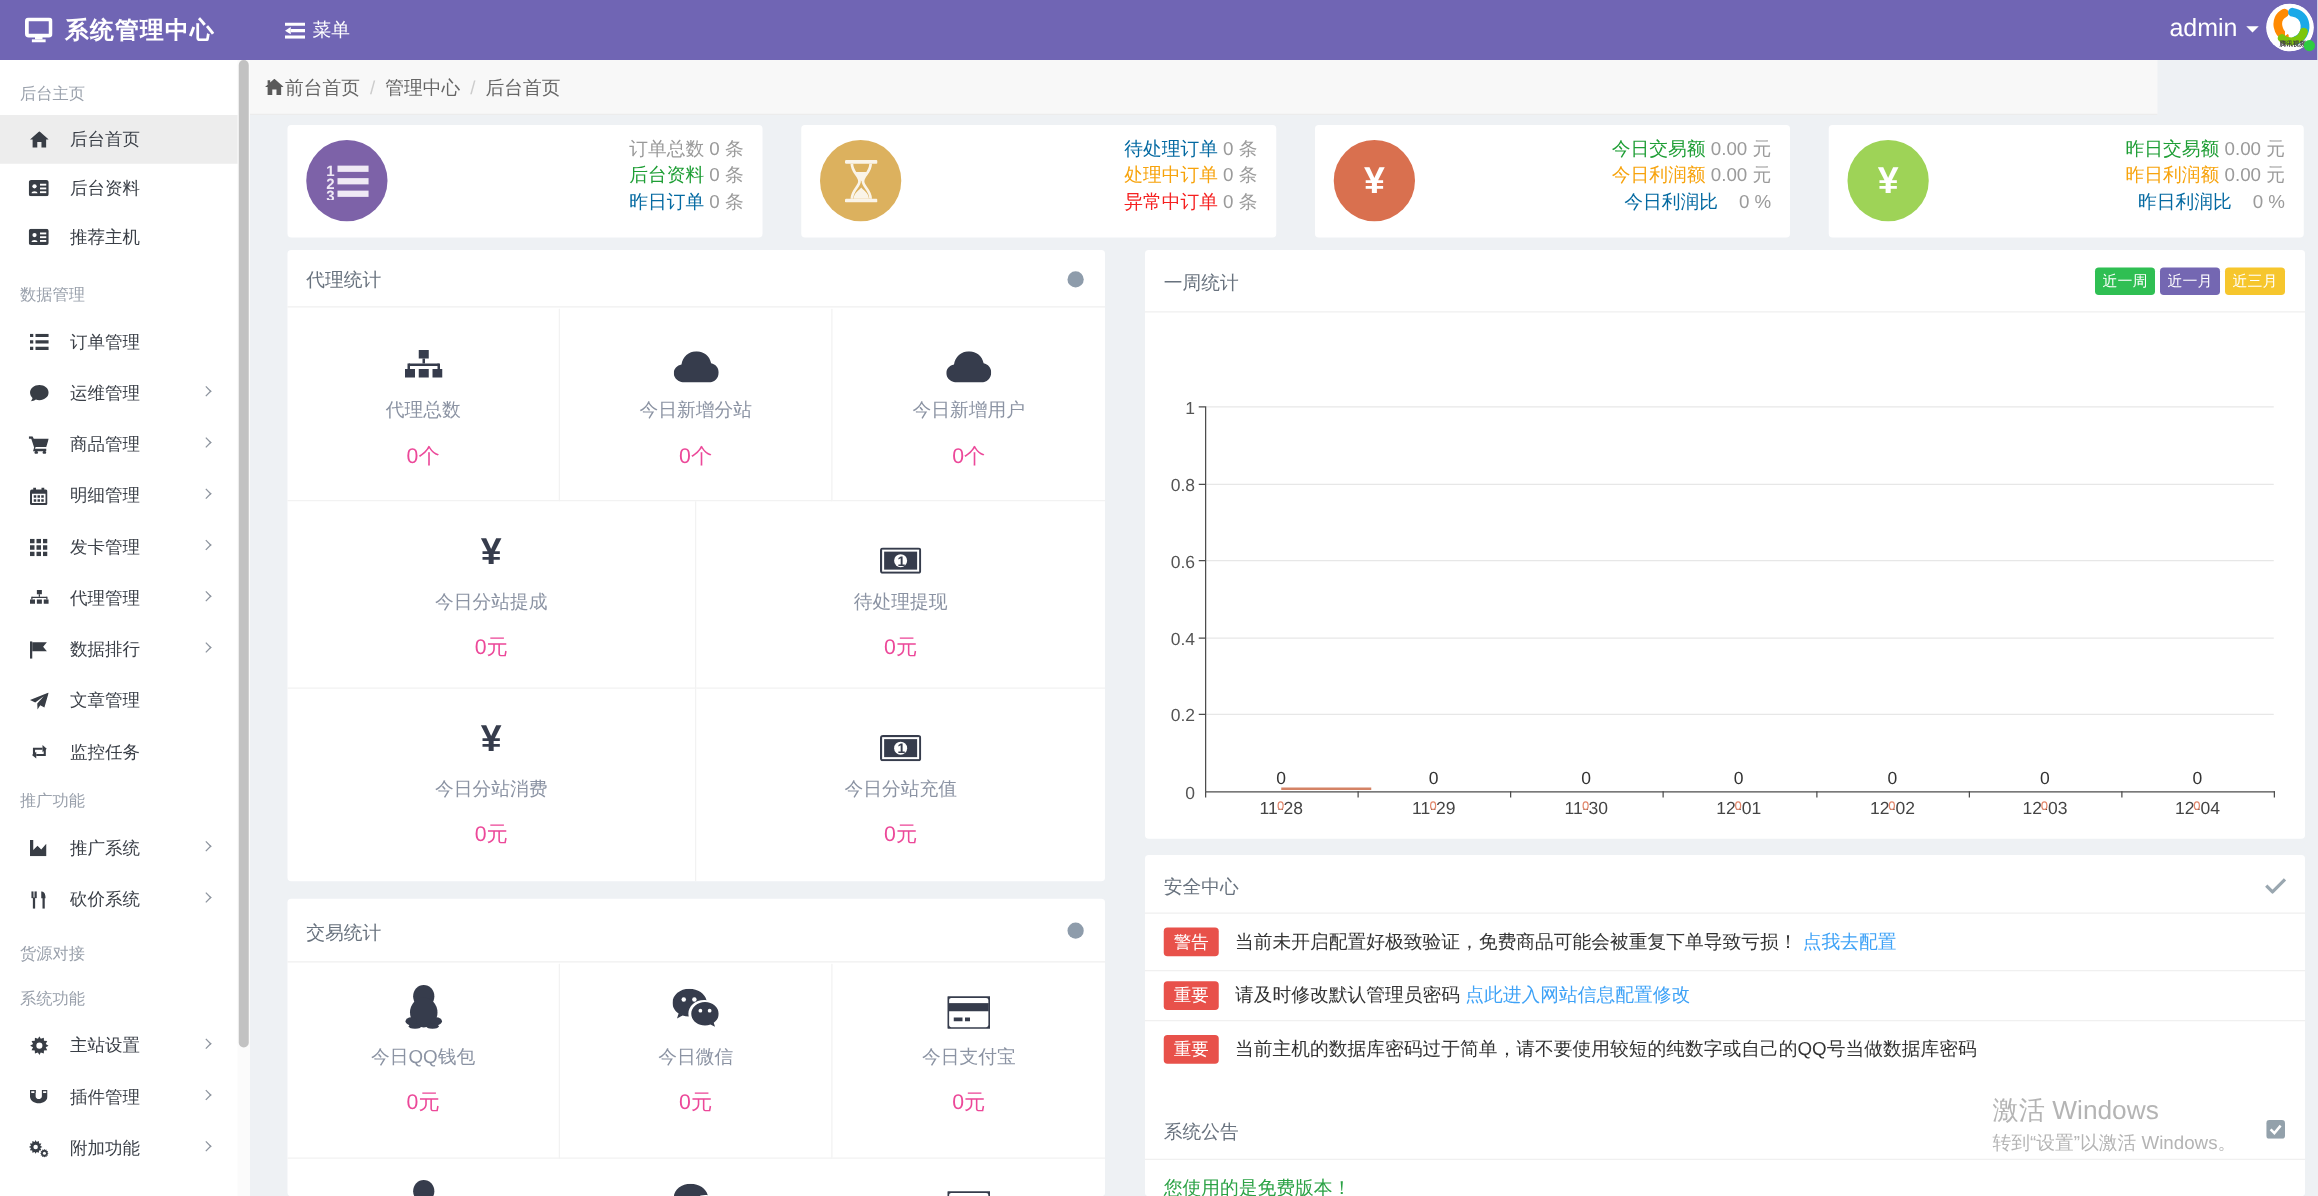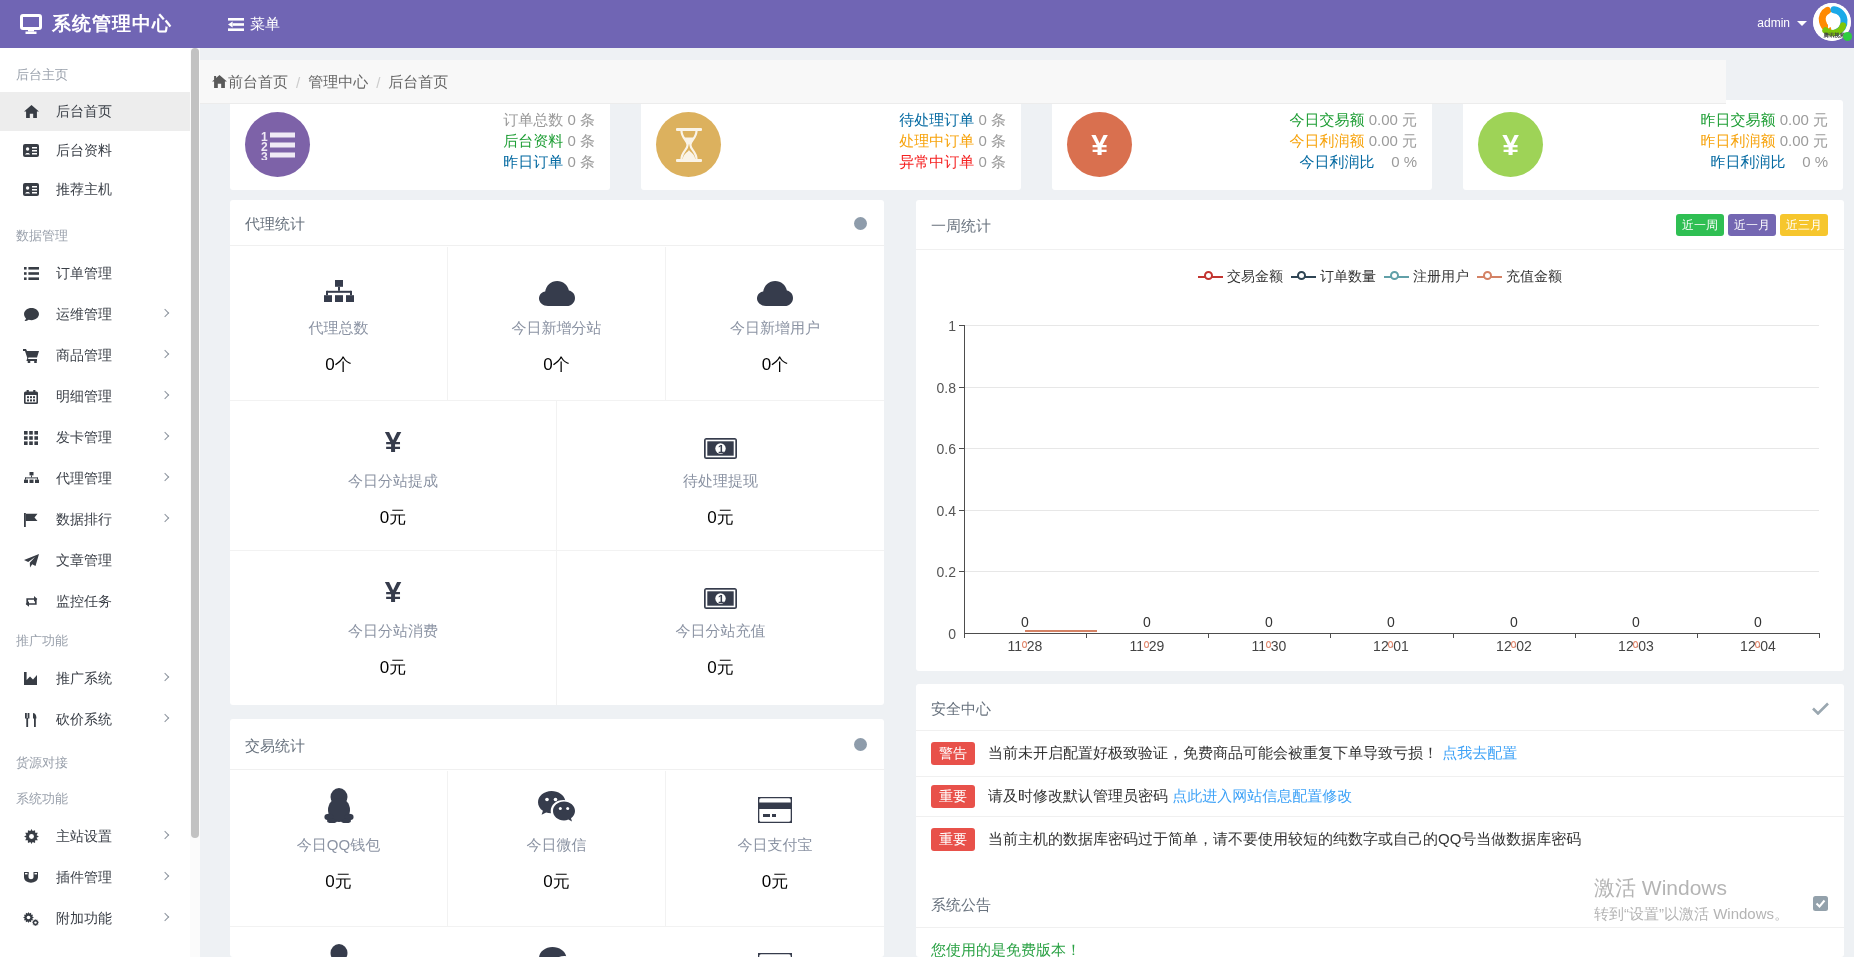--- a/index.html
+++ b/index.html
@@ -5,53 +5,53 @@
 <style>
 *{margin:0;padding:0;box-sizing:border-box}
 html,body{width:1854px;height:957px;overflow:hidden}
 body{font-family:"Liberation Sans",sans-serif;background:#eef1f4;position:relative}
 
 .topbar{position:absolute;left:0;top:0;width:1854px;height:48px;background:#7065b4;color:#fff;z-index:20}
 .brand{position:absolute;left:16px;top:0;height:48px;display:flex;align-items:center}
 .brand .ttl{font-size:19px;font-weight:bold;letter-spacing:1px;margin-left:10px}
 .menubtn{position:absolute;left:228px;top:0;height:48px;display:flex;align-items:center;font-size:15px}
 .menubtn span{margin-left:6px}
-.adminbox{position:absolute;right:47px;top:0;height:46px;display:flex;align-items:center;font-size:12px}
+.adminbox{position:absolute;right:47px;top:0;height:46px;display:flex;align-items:center;font-size:20px}
 .caret{display:inline-block;margin-left:7px;width:0;height:0;border-left:5px solid transparent;border-right:5px solid transparent;border-top:5px solid #fff}
 .avatar{position:absolute;right:3px;top:3px;width:38px;height:38px;border-radius:50%;background:#fff;overflow:hidden}
 .avdot{position:absolute;right:2px;top:32px;width:9px;height:9px;border-radius:50%;background:#2ecc40;z-index:22}
 
 .sidebar{position:absolute;left:0;top:48px;width:200px;height:909px;background:#fff;z-index:10}
 .sb-label{height:40px;position:relative;color:#9aa1ac;font-size:13px}
 .sb-label span{position:absolute;left:16px;bottom:8px}
 .sb-item{height:41px;display:flex;align-items:center;color:#3a3f47;font-size:14px;position:relative}
 .sb-item .ic{width:16px;margin-left:23px;display:flex;justify-content:center;align-items:center}
 .sb-item .tx{margin-left:17px}
 .sb-item .chev{position:absolute;right:32px;top:50%;margin-top:-5px;width:6px;height:6px;border-right:1.6px solid #8d949e;border-top:1.6px solid #8d949e;transform:rotate(45deg)}
 .sb-item.active{background:#ededed}
 .sbscroll{position:absolute;right:0;top:0;width:10px;height:909px;background:#fbfbfb}
 .sbthumb{position:absolute;right:1px;top:0;width:8px;height:790px;background:#c2c2c2;border-radius:4px}
 
-.crumbbar{position:absolute;left:200px;top:60px;width:1526px;height:44px;background:#f8f8f8;border-bottom:1px solid #ececec;z-index:5}
+.crumbbar{position:absolute;left:200px;top:48px;width:1526px;height:44px;background:#f8f8f8;border-bottom:1px solid #ececec;z-index:5}
 .crumb{position:absolute;left:12px;top:0;height:44px;display:flex;align-items:center;font-size:15px;color:#666}
 .crumb .sep{color:#ccc;margin:0 8px}
 
 .card{position:absolute;background:#fff;border-radius:3px}
 .statcard{top:100px;height:90px;width:380px}
 .statcircle{position:absolute;left:15px;top:12px;width:65px;height:65px;border-radius:50%;display:flex;align-items:center;justify-content:center;color:#fff}
 .statlines{position:absolute;right:15px;top:9px;text-align:right;font-size:15px;line-height:21px;color:#9b9b9b}
 .g{color:#1e9e35}.bl{color:#0369a1}.org{color:#f7a30c}.rd{color:#f52020}.gy{color:#999}
 
 .panel{position:absolute;background:#fff;border-radius:3px}
 .phead{position:absolute;left:0;top:0;right:0;height:46px;border-bottom:1px solid #f0f0f0}
 .phead .pt{position:absolute;left:15px;top:15px;font-size:15px;color:#68727e}
 .pdot{position:absolute;right:17px;top:17px;width:13px;height:13px;border-radius:50%;background:#8e9cab}
 
 .cell{position:absolute;text-align:center;color:#8b93a3;font-size:15px}
-.cell .cv{color:#000000;font-size:17px;margin-top:15px}
+.cell .cv{color:#ec4899;font-size:17px;margin-top:15px}
 .cell .cicon{display:flex;justify-content:center;align-items:flex-end;height:36px;margin-bottom:13px}
 .yen{font-size:30px;font-weight:bold;color:#363c4c;font-family:"Liberation Sans",sans-serif}
 .brd-r{border-right:1px solid #f2f2f2}
 .brd-b{border-bottom:1px solid #f2f2f2}
 
 .chbtn{position:absolute;top:14px;height:22px;line-height:22px;padding:0 8px;border-radius:3px;color:#fff;font-size:12px}
 .legend{position:absolute;top:68px;left:0;right:0;display:flex;justify-content:center;font-size:14px;color:#333}
 .legend .li{display:flex;align-items:center;margin:0 4px}
 .lgico{width:25px;height:12px;position:relative;margin-right:4px}
 .lgico .ln{position:absolute;left:0;top:5px;width:25px;height:2px}
@@ -585,38 +585,20 @@
  </div>
 </div>
 
 <div class="panel" style="left:916px;top:200px;width:928px;height:471px">
  <div class="phead" style="height:50px">
       <span class="pt" style="top:17px">一周统计</span>
     </div>
  <div class="chbtn" style="right:120px;background:#2fbf53;width:48px;padding:0;text-align:center">近一周</div>
  <div class="chbtn" style="right:68px;background:#7467b2;width:48px;padding:0;text-align:center">近一月</div>
  <div class="chbtn" style="right:16px;background:#f6c62d;width:48px;padding:0;text-align:center">近三月</div>
- <div class="legend">
-  <span class="li"><span class="lgico">
-          <span class="ln" style="background:#c23531"></span>
-          <span class="cr" style="border-color:#c23531"></span>
-        </span>交易金额</span>
-  <span class="li"><span class="lgico">
-          <span class="ln" style="background:#2f4554"></span>
-          <span class="cr" style="border-color:#2f4554"></span>
-        </span>订单数量</span>
-  <span class="li"><span class="lgico">
-          <span class="ln" style="background:#61a0a8"></span>
-          <span class="cr" style="border-color:#61a0a8"></span>
-        </span>注册用户</span>
-  <span class="li"><span class="lgico">
-          <span class="ln" style="background:#d48265"></span>
-          <span class="cr" style="border-color:#d48265"></span>
-        </span>充值金额</span>
- </div>
  <div class="gline" style="left:48px;top:125px;width:855px"></div>
  <div class="gline" style="left:48px;top:187px;width:855px"></div>
  <div class="gline" style="left:48px;top:248px;width:855px"></div>
  <div class="gline" style="left:48px;top:310px;width:855px"></div>
  <div class="gline" style="left:48px;top:371px;width:855px"></div>
  <div style="position:absolute;left:48px;top:433px;width:856px;height:1px;background:#4d4d4d"></div>
  <div style="position:absolute;left:48px;top:125px;width:1px;height:308px;background:#4d4d4d"></div>
  <div class="ylab" style="left:0;top:118px">1</div>
  <div class="ylab" style="left:0;top:180px">0.8</div>
  <div class="ylab" style="left:0;top:241px">0.6</div>

